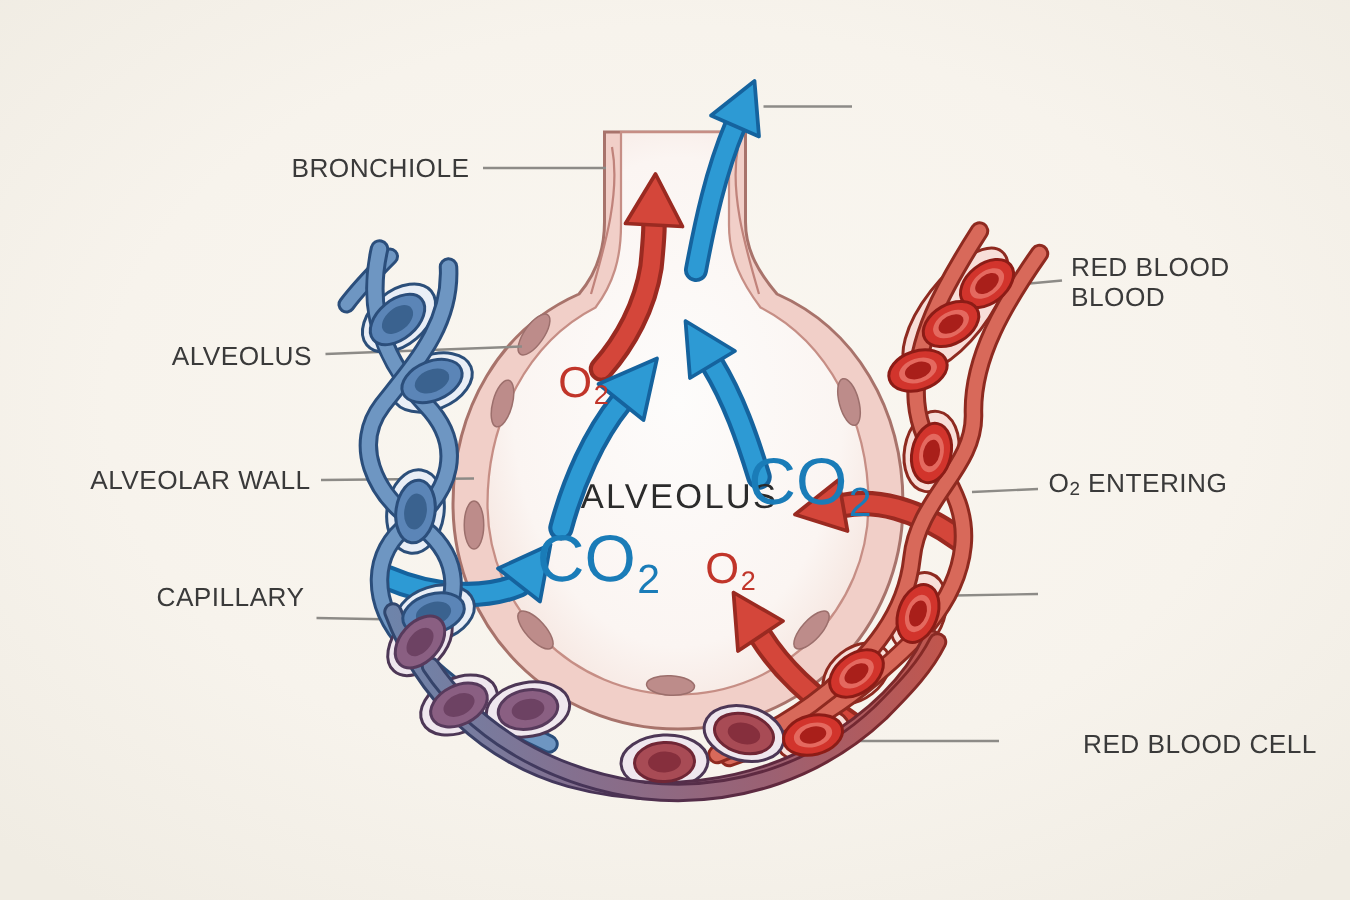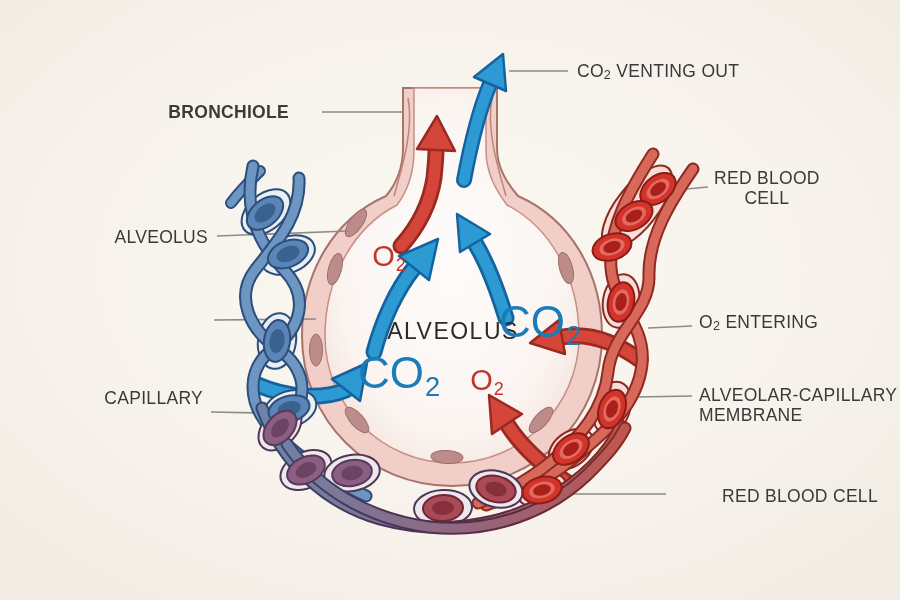--- a/index.html
+++ b/index.html
@@ -247,44 +247,40 @@
           </g>
         <g transform="rotate(-14 542 490)">
             <ellipse cx="542" cy="490" rx="20" ry="13" fill="#d2342c" stroke="#8c1c16" stroke-width="2"></ellipse>
             <ellipse cx="542" cy="490" rx="13" ry="8" fill="#e4695f"></ellipse>
             <ellipse cx="542" cy="490" rx="9" ry="5.5" fill="#a91f1a"></ellipse>
           </g>
       </g>
     </g>
   </svg>
 
-  <div class="label right-align" style="right:611px;top:102px;font-weight:bold;">
+  <div class="label right-align" style="right:587px;top:102px;">
     <span>BRONCHIOLE</span>
   </div>
   <div class="label right-align" style="right:692px;top:227px;">
     <span>ALVEOLUS</span>
   </div>
+  <div class="label right-align" style="right:693px;top:310px;">
+    <span>ALVEOLAR WALL</span>
+  </div>
   <div class="label right-align" style="right:697px;top:388px;">
     <span>CAPILLARY</span>
   </div>
 
-  <div class="label" style="left:577px;top:61px;">
-    <span>CO</span><span class="s">2</span><span> VENTING OUT</span>
-  </div>
-  <div class="label" style="left:714px;top:168px;text-align:center;">
+  <div class="label" style="left:714px;top:168px;">
     <div>RED BLOOD</div>
-    <div>CELL</div>
+    <div>BLOOD</div>
   </div>
   <div class="label" style="left:699px;top:312px;">
     <div><span>O</span><span class="s">2</span><span> ENTERING</span></div>
   </div>
-  <div class="label" style="left:699px;top:385px;">
-    <div>ALVEOLAR-CAPILLARY</div>
-    <div>MEMBRANE</div>
-  </div>
   <div class="label" style="left:674px;top:486px;margin-left:48px;">
     <span>RED BLOOD CELL</span>
   </div>
 
   <div class="mol red" style="left:389px;top:256px;">
     <span>O</span><span class="s">2</span>
   </div>
   <div class="mol plain" style="left:453px;top:331px;">
     <span>ALVEOLUS</span>
   </div>

